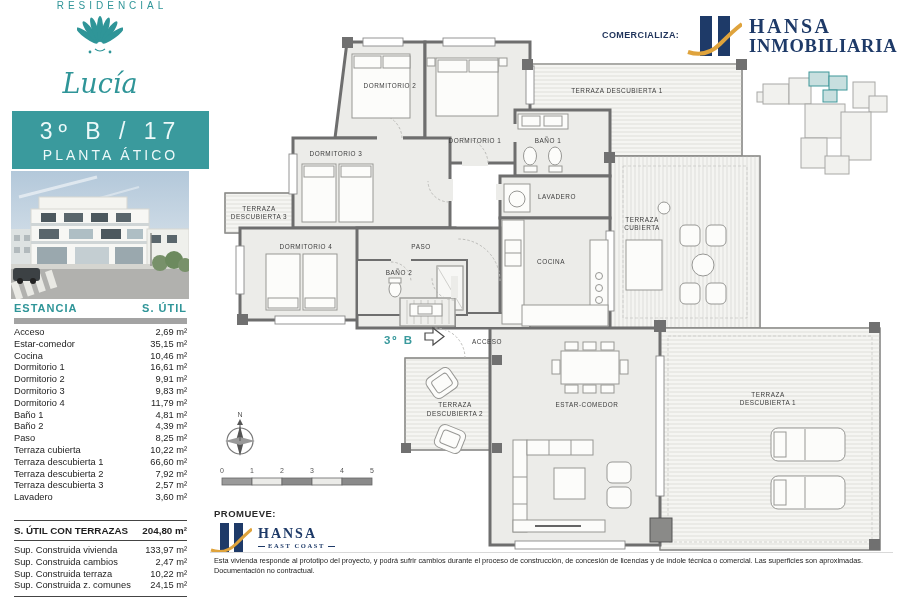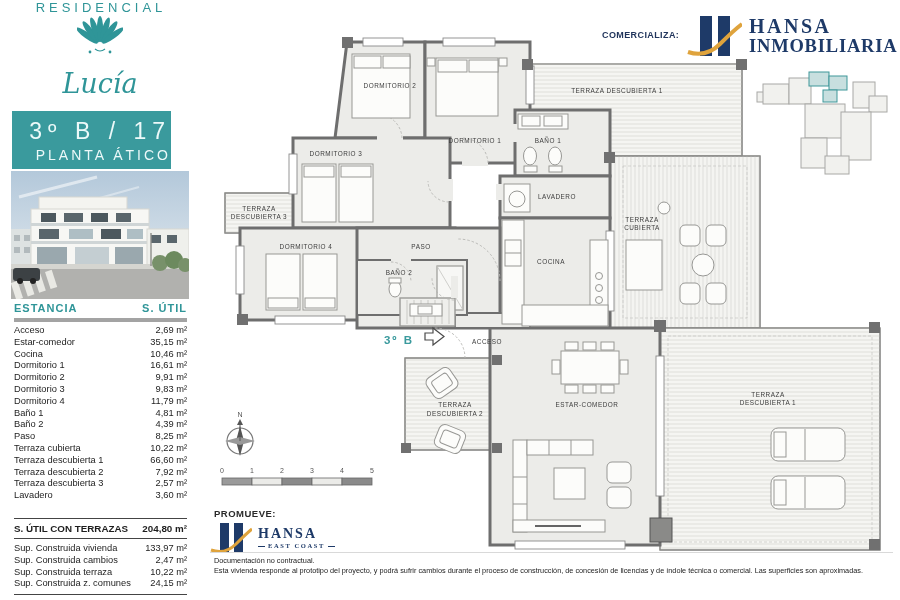--- a/index.html
+++ b/index.html
@@ -1,32 +1,32 @@
 <!DOCTYPE html>
 <html><head>
 <meta charset="utf-8">
 <style>
   html,body{margin:0;padding:0;background:#fff;}
   .page{position:relative;width:900px;height:600px;background:#ffffff;overflow:hidden;
         font-family:"Liberation Sans",sans-serif;color:#222;}
   .abs{position:absolute;}
 
   
-  .brand-word{left:1px;top:55;width:200px;text-align:center;color:#2f9598;
-              font-size:13px;letter-spacing:4px;font-weight:500;}
+  .brand-word{left:12px;top:55;width:200px;text-align:center;color:#2f9598;
+              font-size:10px;letter-spacing:4px;font-weight:500;}
   .brand-script{left:0;top:68px;width:200px;text-align:center;color:#2f9598;
                 font-family:"DejaVu Serif",serif;font-style:italic;font-size:27px;}
-  .unit-box{left:12px;top:111px;width:159px;height:58px;background:#3a9a9d;text-align:right;color:#ecf9f9;}
+  .unit-box{left:12px;top:111px;width:197px;height:58px;background:#3a9a9d;text-align:center;color:#ecf9f9;}
   .unit-title{margin-top:7px;font-size:23px;font-weight:300;letter-spacing:6px;}
   .unit-sub{margin-top:2px;font-size:14px;font-weight:400;letter-spacing:3px;}
   .photo{left:11px;top:171px;width:178px;height:128px;overflow:hidden;}
 
   .table{left:14px;top:302px;width:173px;font-size:9.3px;color:#1d1d1d;}
   .t-head{display:flex;justify-content:space-between;color:#2f9598;font-weight:bold;
-          font-size:11px;letter-spacing:1px;padding-bottom:4px;border-bottom:4px solid #a3a3a3;}
+          font-size:11px;letter-spacing:1px;padding-bottom:4px;border-bottom:6px solid #a3a3a3;}
   .t-rows{margin-top:3px;}
   .t-row{display:flex;justify-content:space-between;line-height:11.8px;}
   .t-sub{display:flex;justify-content:space-between;font-weight:bold;font-size:9.8px;
          border-top:1.5px solid #444;border-bottom:1.5px solid #444;
          margin-top:16px;padding:4px 0;}
   .t-built{margin-top:4px;}
   .t-total{display:flex;justify-content:space-between;color:#2f9598;font-weight:normal;
            font-size:10.5px;letter-spacing:.8px;border-top:1.5px solid #444;margin-top:4px;padding-top:5px;}
 
   
@@ -517,17 +517,17 @@
       <div class="ec">
         <span class="rule"></span>
         <span>EAST COAST</span>
         <span class="rule"></span>
       </div>
     </div>
   </div>
 
   <div class="abs divider"></div>
   <div class="abs nota">
+    <div class="nl">Esta vivienda responde al prototipo del proyecto, y podrá sufrir cambios durante el proceso de construcción, de concesión de licencias y de índole técnica o comercial. Las superficies son aproximadas.</div>
     <div class="nl">Documentación no contractual.</div>
-    <div class="nl">Esta vivienda responde al prototipo del proyecto, y podrá sufrir cambios durante el proceso de construcción, de concesión de licencias y de índole técnica o comercial. Las superficies son aproximadas.</div>
   </div>
 
 </div>
 
 </body></html>

